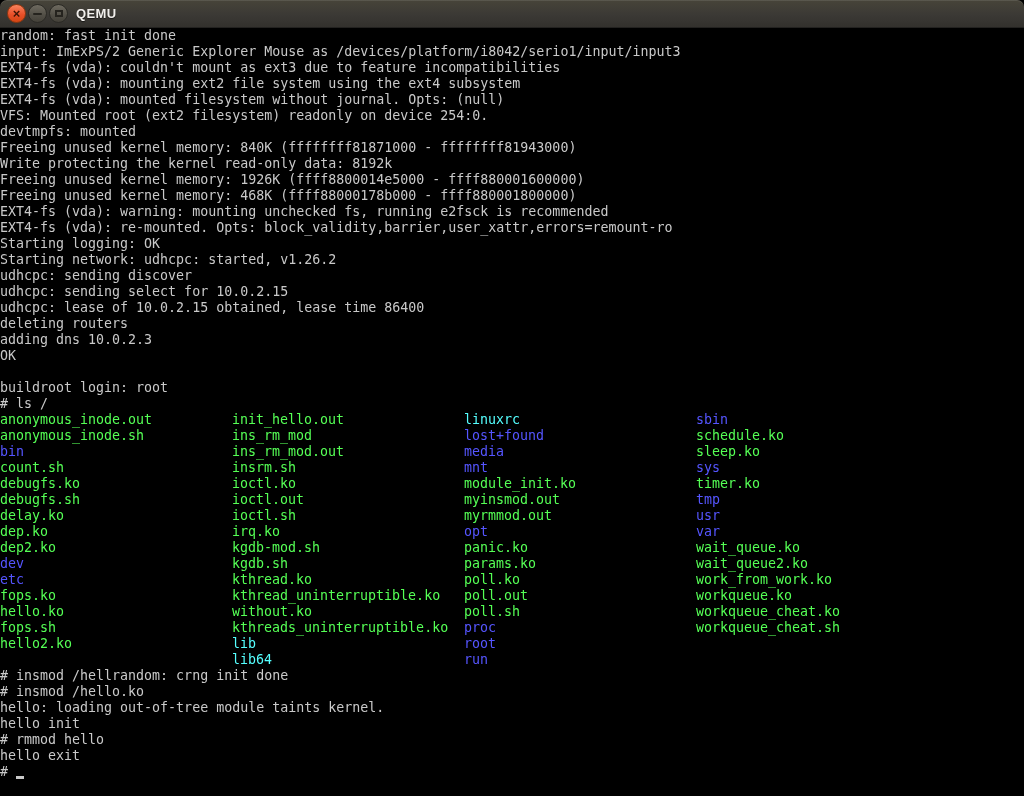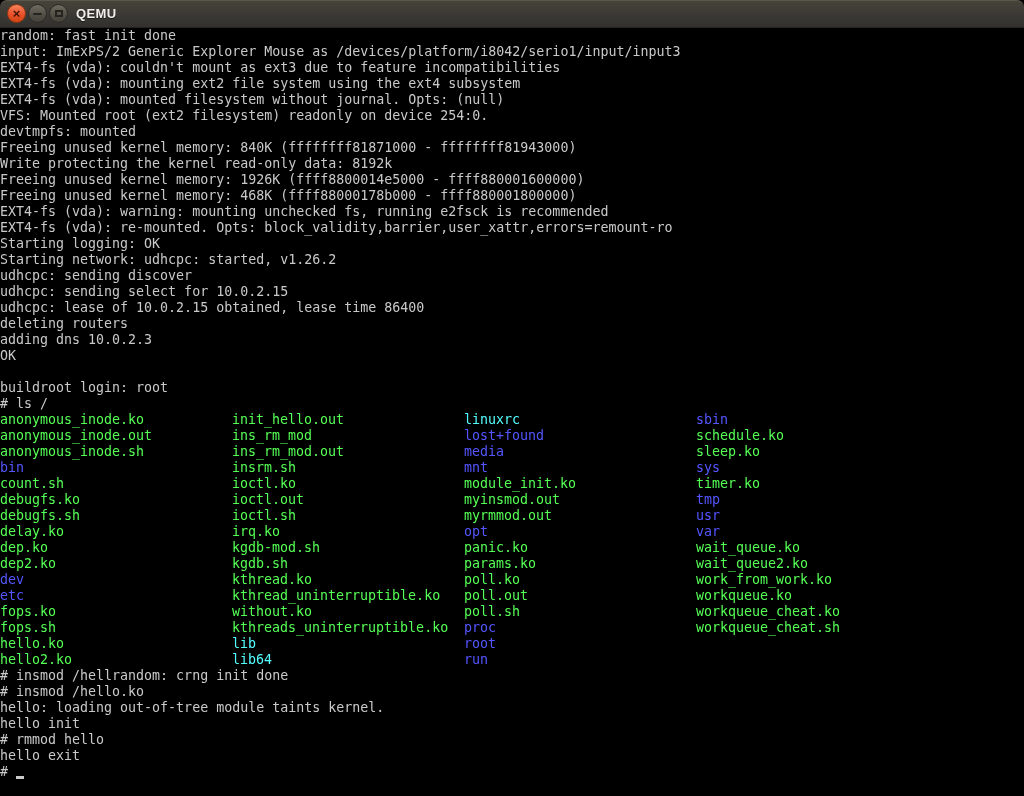--- a/index.html
+++ b/index.html
@@ -116,35 +116,34 @@
         <div class="line">OK</div>
         <div class="line"></div>
       </div>
 
     <div class="line">buildroot login: root</div>
 
     <div class="line"># ls /</div>
 
     <div class="ls-grid" id="ls-grid">
         <div class="ls-col">
-          <div class="line t-file">anonymous_inode.ko</div>
           <div class="line t-file">anonymous_inode.out</div>
           <div class="line t-file">anonymous_inode.sh</div>
           <div class="line t-dir">bin</div>
           <div class="line t-file">count.sh</div>
           <div class="line t-file">debugfs.ko</div>
           <div class="line t-file">debugfs.sh</div>
           <div class="line t-file">delay.ko</div>
           <div class="line t-file">dep.ko</div>
           <div class="line t-file">dep2.ko</div>
           <div class="line t-dir">dev</div>
           <div class="line t-dir">etc</div>
           <div class="line t-file">fops.ko</div>
+          <div class="line t-file">hello.ko</div>
           <div class="line t-file">fops.sh</div>
-          <div class="line t-file">hello.ko</div>
           <div class="line t-file">hello2.ko</div>
         </div>
         <div class="ls-col">
           <div class="line t-file">init_hello.out</div>
           <div class="line t-file">ins_rm_mod</div>
           <div class="line t-file">ins_rm_mod.out</div>
           <div class="line t-file">insrm.sh</div>
           <div class="line t-file">ioctl.ko</div>
           <div class="line t-file">ioctl.out</div>
           <div class="line t-file">ioctl.sh</div>

